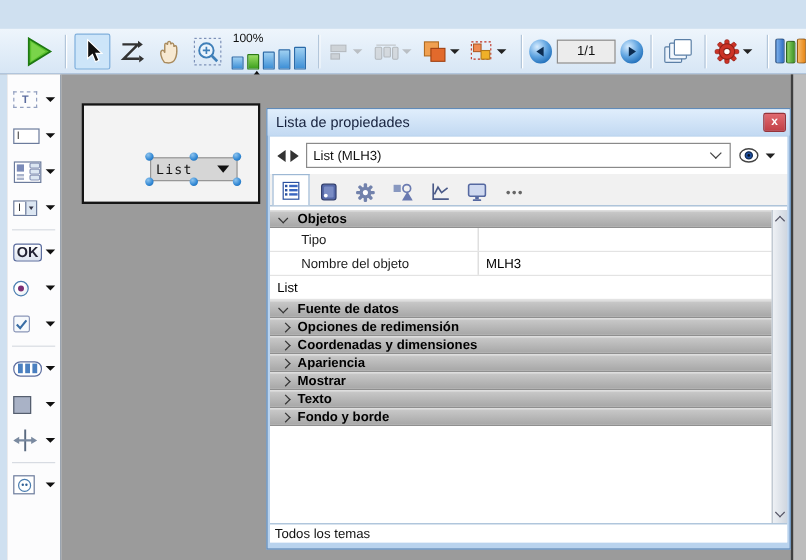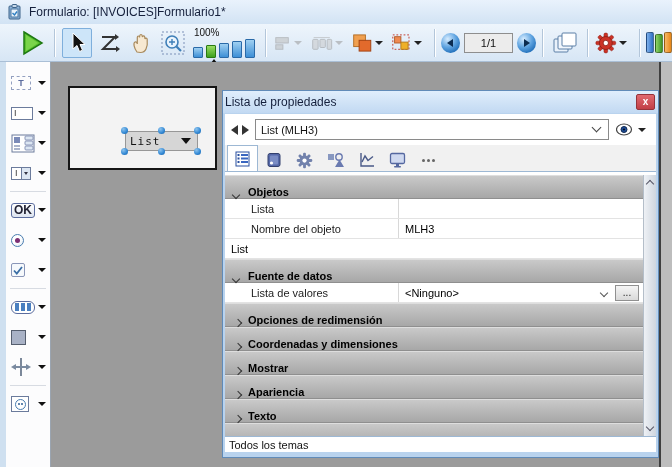--- a/index.html
+++ b/index.html
@@ -93,41 +93,41 @@
     padding-left:4px; letter-spacing:1px; }
   .listw .arr { margin-left:auto; margin-right:6px; width:0; height:0;
     border-left:5px solid transparent; border-right:5px solid transparent; border-top:6px solid #111; }
   .handle { position:absolute; width:7px; height:7px; border-radius:50%;
     background:radial-gradient(circle at 35% 30%, #8ec4ee, #2f86d3 60%, #1b5fa0); }
 
   
   .panel { position:absolute; left:222px; top:28px; width:437px; height:368px;
     background:#b9d3ee; border:1px solid #618bb8; }
   .ptitle { height:22px; background:linear-gradient(#e0eefc,#c2d9f2); display:flex; align-items:center;
-    padding:0 3px 0 2px;gap:25px; }
+    padding:0 3px 0 7px;gap:25px; }
   .ptitle .t { font-size:12px; color:#15203c; }
   .pclose { margin-left:auto; width:19px; height:16px; background:linear-gradient(#e06a70,#c23f46);
     border:1px solid #96333a; border-radius:2px; color:#fff; font-size:10px; font-weight:bold;
     display:flex; align-items:center; justify-content:center; line-height:1; }
   .pbody { position:absolute; left:2px; top:23px; width:431px; height:338px; background:#fff; }
   .selrow { height:31px; display:flex; align-items:center; padding:0 6px; background:#fff; }
   .combo { flex:1; height:21px; border:1px solid #8a8a8a; background:#fff; margin-left:6px;
     display:flex; align-items:center; font-size:11px; color:#111; padding-left:5px; }
   .chevD { width:7px; height:7px; border-right:1.6px solid #444; border-bottom:1.6px solid #444;
     transform:rotate(45deg); margin:-4px 8px 0 auto; }
   .eyewrap { display:flex; align-items:center; margin-left:7px; }
   .tabs { height:27px; background:#f1f1f1; border-bottom:1px solid #9db8d4; display:flex;
     align-items:flex-end; padding-left:2px; }
   .tab { width:31px; height:22px; display:flex; align-items:center; justify-content:center; }
   .tab.sel { background:#fff; border:1px solid #9db8d4; border-bottom:none; height:26px; }
   .tabdots { display:flex; gap:2px; }
   .tabdots i { width:3px; height:3px; border-radius:50%; background:#666; display:block; }
   .gridwrap { position:absolute; top:61px; left:0; width:418px; }
-  .sec { height:24px; background:linear-gradient(#c9c9c9,#a7a7a7); border-top:1px solid #dedede;
-    border-bottom:1px solid #8f8f8f; display:flex; align-items:flex-end; }
+  .sec { height:15px; background:linear-gradient(#c9c9c9,#a7a7a7); border-top:1px solid #dedede;
+    border-bottom:1px solid #8f8f8f; display:flex; align-items:center; }
   .sec .ttl { font-size:11px; font-weight:bold; color:#000; }
   .chev { width:6px; height:6px; border-right:1.6px solid #333; border-bottom:1.6px solid #333; }
   .chev.open { transform:rotate(45deg); margin:-2px 9px 0 8px; }
   .chev.closed { transform:rotate(-45deg); margin:0 7px 0 10px; }
   .prow { height:20px; display:flex; border-bottom:1px solid #e3e3e3; background:#fff; }
   .plabel { width:174px; font-size:11px; color:#1c1c1c; padding-left:26px; display:flex; align-items:center;
     border-right:1px solid #d8d8d8; }
   .pval { flex:1; position:relative; display:flex; align-items:center; font-size:11px; color:#000;
     padding-left:6px; }
   .vchev { position:absolute; right:12px; top:7px; width:6px; height:6px;
@@ -142,29 +142,20 @@
   .sarr.up { top:6px; transform:rotate(-135deg); }
   .sarr.dn { bottom:6px; transform:rotate(45deg); }
   .pfooter { position:absolute; top:322px; left:0; width:431px; height:16px; background:#fff;
     border-top:1px solid #9db8d4; font-size:11px; color:#111; display:flex; align-items:center; padding-left:4px; }
 </style>
 </head>
 <body>
 
 <div class="window">
 
-  <div class="titlebar">
-    <svg class="appicon" viewBox="0 0 13 16">
-      <rect x="1" y="2" width="11" height="13" rx="1" fill="#8fb4d9" stroke="#3c6288"></rect>
-      <rect x="4" y="0.5" width="5" height="3" rx="1" fill="#c6d9ea" stroke="#3c6288"></rect>
-      <rect x="3" y="5" width="7" height="8" fill="#eaf3fb" stroke="#4a76a0"></rect>
-      <path d="M4.5 9 l2 2 l2.5 -3.5" stroke="#2e7fc2" stroke-width="1.4" fill="none"></path>
-    </svg>
-    <span class="title-text">Formulario: [INVOICES]Formulario1*</span>
-  </div>
 
   <div class="toolbar">
     <div class="tbtn">
       <svg width="24" height="26" viewBox="0 0 24 26">
         <polygon points="4,2 22,13 4,24" fill="#5cc22e" stroke="#1e7a12" stroke-width="1.5"></polygon>
         <polygon points="6,5 18,13 6,21" fill="#8ee05e" opacity=".6"></polygon>
       </svg>
     </div>
     <div class="tsep"></div>
     <div class="tbtn selected">
@@ -452,62 +443,54 @@
           </div>
         </div>
 
         <div class="gridwrap">
 
           <div class="sec">
             <span class="chev open"></span>
             <span class="ttl">Objetos</span>
           </div>
           <div class="prow">
-            <div class="plabel">Lista</div>
+            <div class="plabel">Tipo</div>
           </div>
           <div class="prow">
             <div class="plabel">Nombre del objeto</div>
             <div class="pval">
               <span>MLH3</span>
             </div>
           </div>
           <div class="prow">
             <div class="pval">
               <span>List</span>
             </div>
           </div>
 
           <div class="sec">
             <span class="chev open"></span>
             <span class="ttl">Fuente de datos</span>
           </div>
-          <div class="prow">
-            <div class="plabel">Lista de valores</div>
-            <div class="pval">
-              <span>&lt;Ninguno&gt;</span>
-              <span class="vchev shift"></span>
-              <span class="dotsbtn">...</span>
-            </div>
-          </div>
 
           <div class="sec">
             <span class="chev closed"></span>
             <span class="ttl">Opciones de redimensión</span>
           </div>
           <div class="sec">
             <span class="chev closed"></span>
             <span class="ttl">Coordenadas y dimensiones</span>
           </div>
           <div class="sec">
             <span class="chev closed"></span>
+            <span class="ttl">Apariencia</span>
+          </div>
+          <div class="sec">
+            <span class="chev closed"></span>
             <span class="ttl">Mostrar</span>
-          </div>
-          <div class="sec">
-            <span class="chev closed"></span>
-            <span class="ttl">Apariencia</span>
           </div>
           <div class="sec">
             <span class="chev closed"></span>
             <span class="ttl">Texto</span>
           </div>
           <div class="sec">
             <span class="chev closed"></span>
             <span class="ttl">Fondo y borde</span>
           </div>
         </div>

